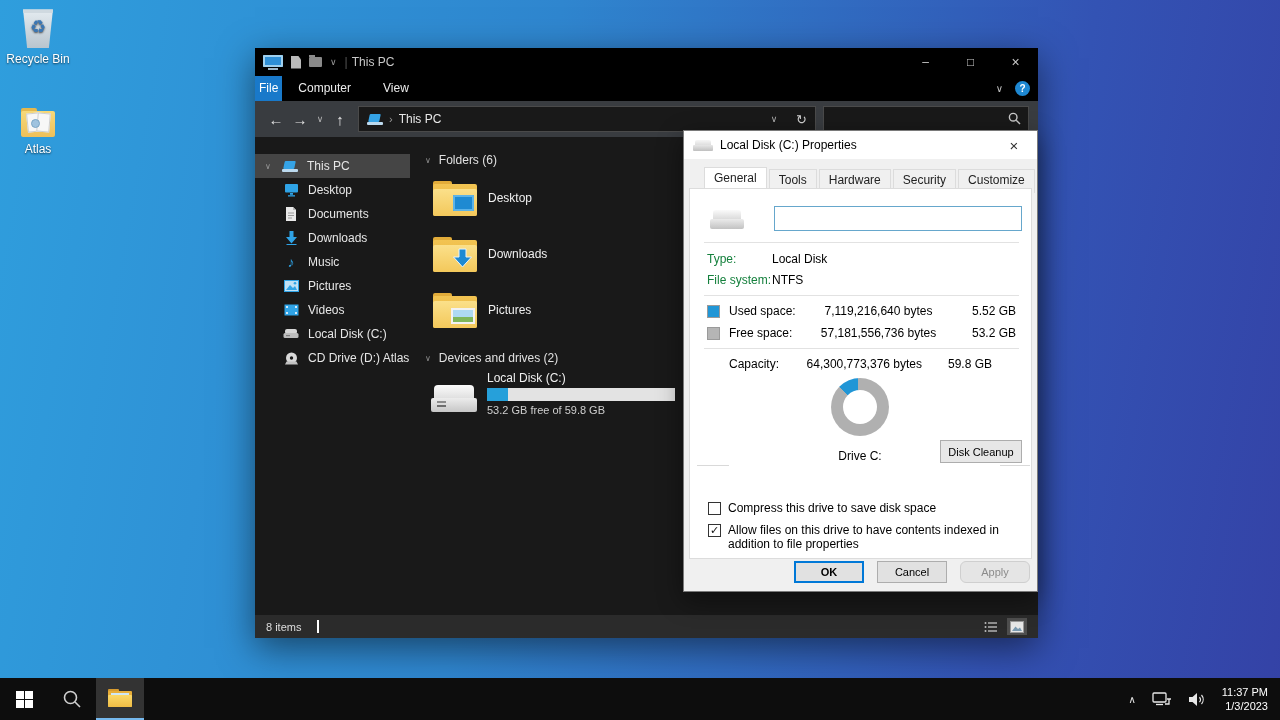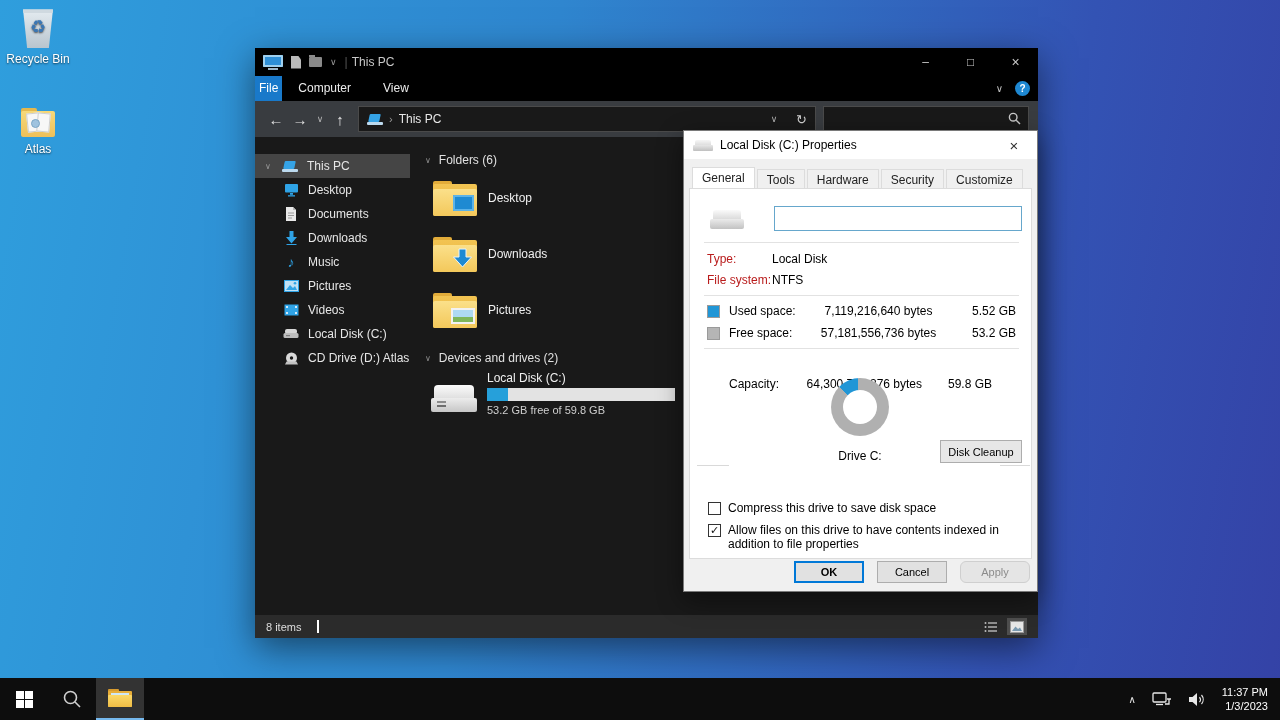--- a/index.html
+++ b/index.html
@@ -92,39 +92,39 @@
   .sv { width:20px; height:17px; display:flex; align-items:center; justify-content:center; }
   .sv.active { background:#4f4f4f; }
 
   
   .dialog { position:absolute; left:683px; top:130px; width:355px; height:462px; background:#f0f0f0; border:1px solid #7a7a7a; box-shadow:0 8px 24px rgba(0,0,0,.45); font-size:12px; color:#000; }
   .dlg-title { height:28px; background:#fff; display:flex; align-items:center; padding:0 9px; gap:7px; }
   .drive-xs { width:20px; height:11px; position:relative; }
   .drive-xs .t { position:absolute; left:2px; top:0; width:16px; height:6px; background:linear-gradient(#f6f6f6,#d9d9d9); border-radius:2px 2px 0 0; }
   .drive-xs .f { position:absolute; left:0; bottom:0; width:20px; height:6px; background:linear-gradient(#e6e6e6,#bfbfbf); border-radius:1px; }
   .dlg-close { margin-left:auto; width:28px; text-align:center; font-size:15px; color:#333; }
-  .dlg-tabs { position:absolute; top:38px; left:8px; display:flex; }
+  .dlg-tabs { position:absolute; top:38px; left:20px; display:flex; }
   .dtab { padding:3px 9px 4px; background:#f0f0f0; border:1px solid #dcdcdc; border-bottom:none; margin-right:2px; font-size:12px; color:#222; }
   .dtab.active { background:#fff; position:relative; top:-2px; padding-bottom:6px; }
   .dlg-page { position:absolute; top:57px; left:5px; width:343px; height:371px; background:#fff; border:1px solid #dcdcdc; }
 
   .label-row { position:absolute; left:0; top:15px; width:100%; }
   .drive-sm { position:absolute; left:20px; top:6px; width:34px; height:19px; }
   .drive-sm .t { position:absolute; left:3px; top:0; width:28px; height:10px; background:linear-gradient(#fafafa,#d8d8d8); border-radius:3px 3px 0 0; }
   .drive-sm .f { position:absolute; left:0; bottom:0; width:34px; height:10px; background:linear-gradient(#ebebeb,#c2c2c2); border-radius:2px; }
   .label-input { position:absolute; left:84px; top:2px; width:248px; height:25px; border:1px solid #66a7cc; background:#fff; outline:none; font:12px "Liberation Sans",sans-serif; padding:0 4px; }
   .hsep { position:absolute; left:14px; width:315px; border-top:1px solid #e2e2e2; }
   .info-row { position:absolute; left:17px; width:315px; display:flex; }
-  .info-row .lbl { width:65px; color:#b91c1c; }
+  .info-row .lbl { width:65px; color:#15803d; }
   .space-row { position:absolute; left:17px; width:314px; display:flex; align-items:center; }
   .swatch { width:13px; height:13px; border:1px solid #9a9a9a; margin-right:9px; flex:none; }
   .space-row .lbl { width:82px; }
   .space-row .bytes { width:135px; text-align:center; }
   .space-row .gb { margin-left:26px; }
-  .cap-row { position:absolute; left:39px; width:292px; display:flex;margin-top:20px; }
+  .cap-row { position:absolute; left:39px; width:292px; display:flex; }
   .cap-row .lbl { width:60px; }
   .cap-row .bytes { width:133px; text-align:right; }
   .cap-row .gb { margin-left:26px; }
 
   .donut { position:absolute; left:141px; top:189px; width:58px; height:58px; border-radius:50%; }
   .donut::after { content:""; position:absolute; left:12px; top:12px; width:34px; height:34px; border-radius:50%; background:#fff; }
   .drive-caption { position:absolute; left:120px; top:260px; width:100px; text-align:center; }
   .cleanup-btn { position:absolute; left:250px; top:251px; width:82px; height:23px; background:#e7e7e7; border:1px solid #adadad; font:11px "Liberation Sans",sans-serif; }
   .groupline-l { position:absolute; left:7px; top:276px; width:32px; border-top:1px solid #d9d9d9; }
   .groupline-r { position:absolute; left:310px; top:276px; width:30px; border-top:1px solid #d9d9d9; }

